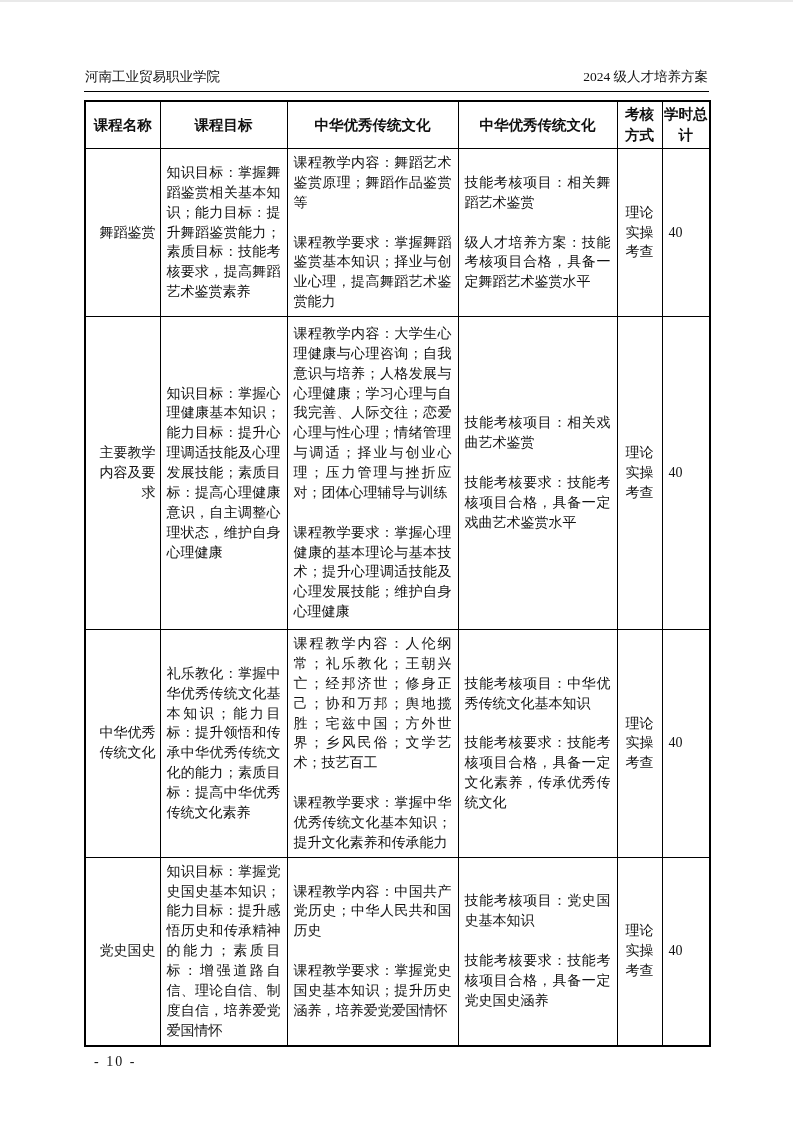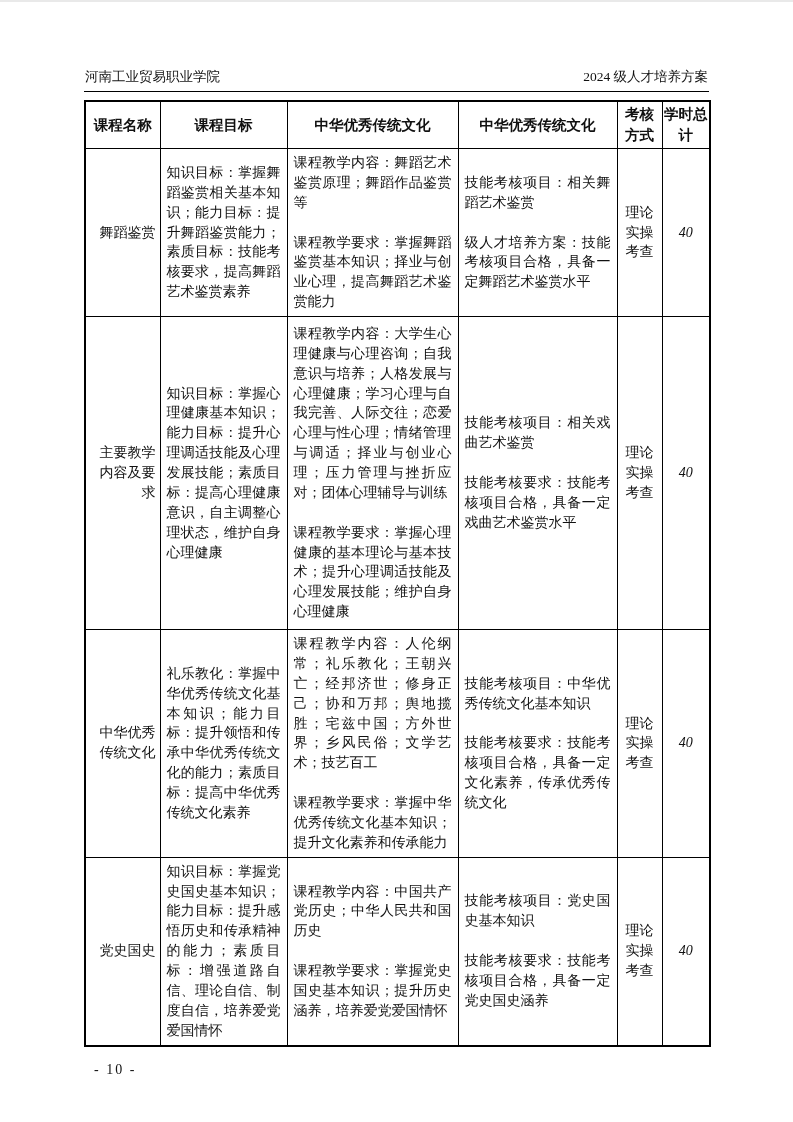--- a/index.html
+++ b/index.html
@@ -71,26 +71,24 @@
   td.cell-assess {
     text-align: justify;
     white-space: pre-line;
   }
   td.cell-method {
     text-align: center;
     white-space: pre-line;
     padding: 4px 0;
   }
   td.cell-hours {
-    text-align: center;
-    font-style: italic;
   }
   .page-footer {
     width: 625px;
-    margin-top: 15px;
+    margin-top: 7px;
     padding-left: 10px;
     box-sizing: border-box;
     font-size: 14px;
   }
   .page-footer span { letter-spacing: 2px; }
 </style>
 </head>
 <body>
 
 <div class="page">

